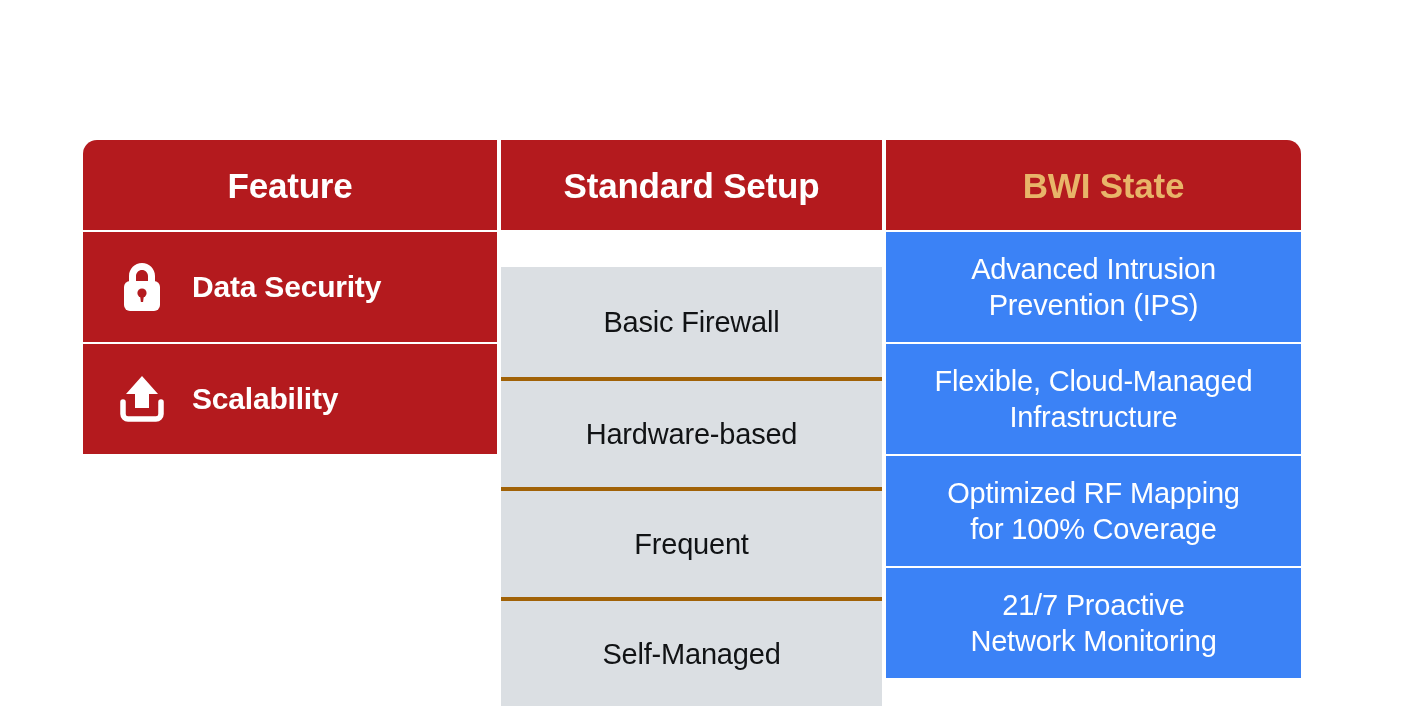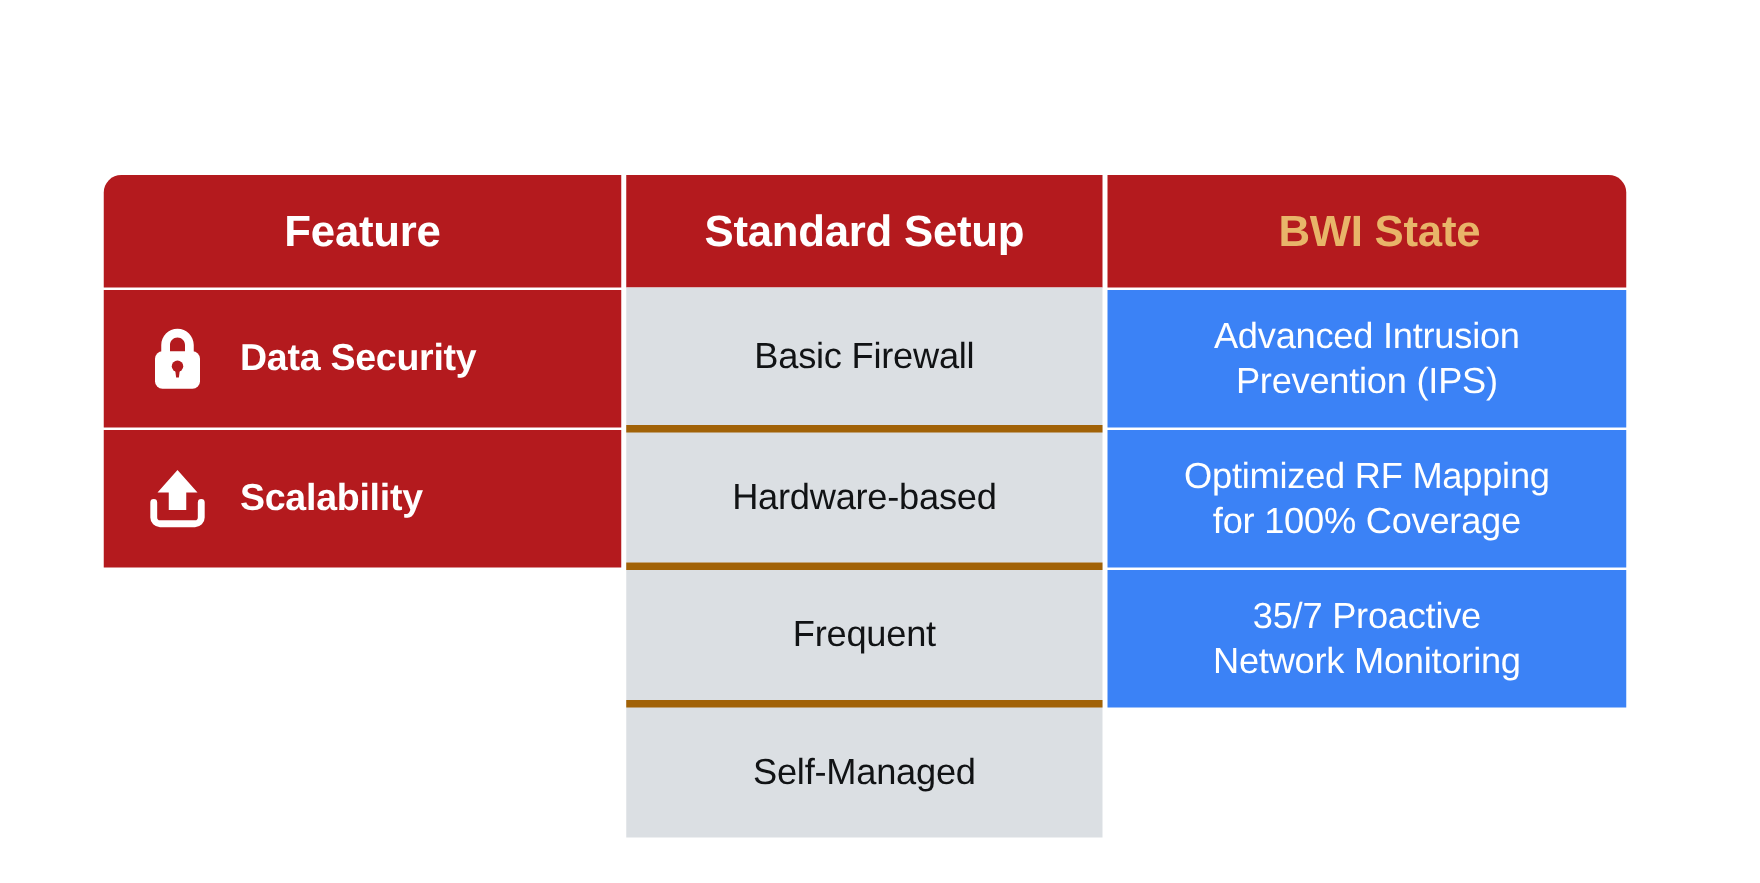--- a/index.html
+++ b/index.html
@@ -86,23 +86,23 @@
     color: #ffffff;
     letter-spacing: -0.2px;
     white-space: nowrap;
   }
 
   
   .col-standard .bcell {
     background: #DBDFE3;
     justify-content: center;
     text-align: center;
-    border-top: 6px solid #a16207;
-  }
-  .col-standard .hcell + .bcell { border-top: none; }
+    border-top: 4px solid #a16207;
+  }
+  .col-standard .hcell + .bcell { border-top: none; margin-top: 37px; }
   .col-standard .std-text {
     font-size: 29px;
     color: #111315;
     font-weight: normal;
     letter-spacing: -0.2px;
     line-height: 1.2;
   }
 
   
   .col-bwi .bcell {
@@ -198,27 +198,31 @@
 
       <div class="cell hcell">
         <span class="htext gold">BWI State</span>
       </div>
 
       <div class="cell bcell">
         <span class="bwi-text">Advanced Intrusion
 Prevention (IPS)</span>
       </div>
 
+      <div class="cell bcell">
+        <span class="bwi-text">Flexible, Cloud-Managed
+Infrastructure</span>
+      </div>
 
       <div class="cell bcell">
         <span class="bwi-text">Optimized RF Mapping
 for 100% Coverage</span>
       </div>
 
       <div class="cell bcell">
-        <span class="bwi-text">35/7 Proactive
+        <span class="bwi-text">21/7 Proactive
 Network Monitoring</span>
       </div>
 
     </div>
 
   </div>
 </div>
 
 </body></html>

